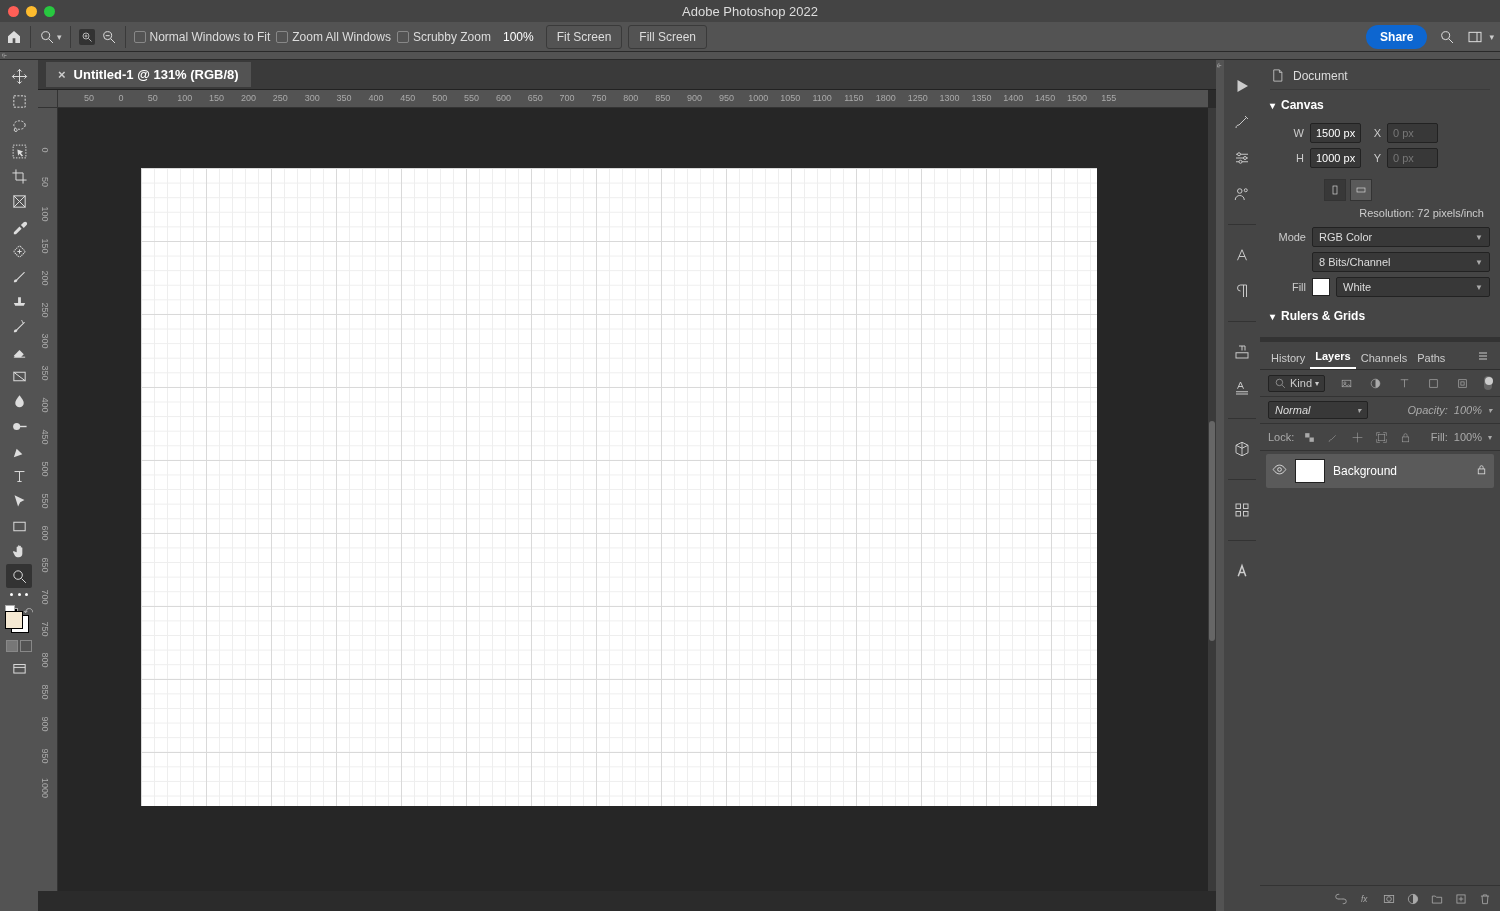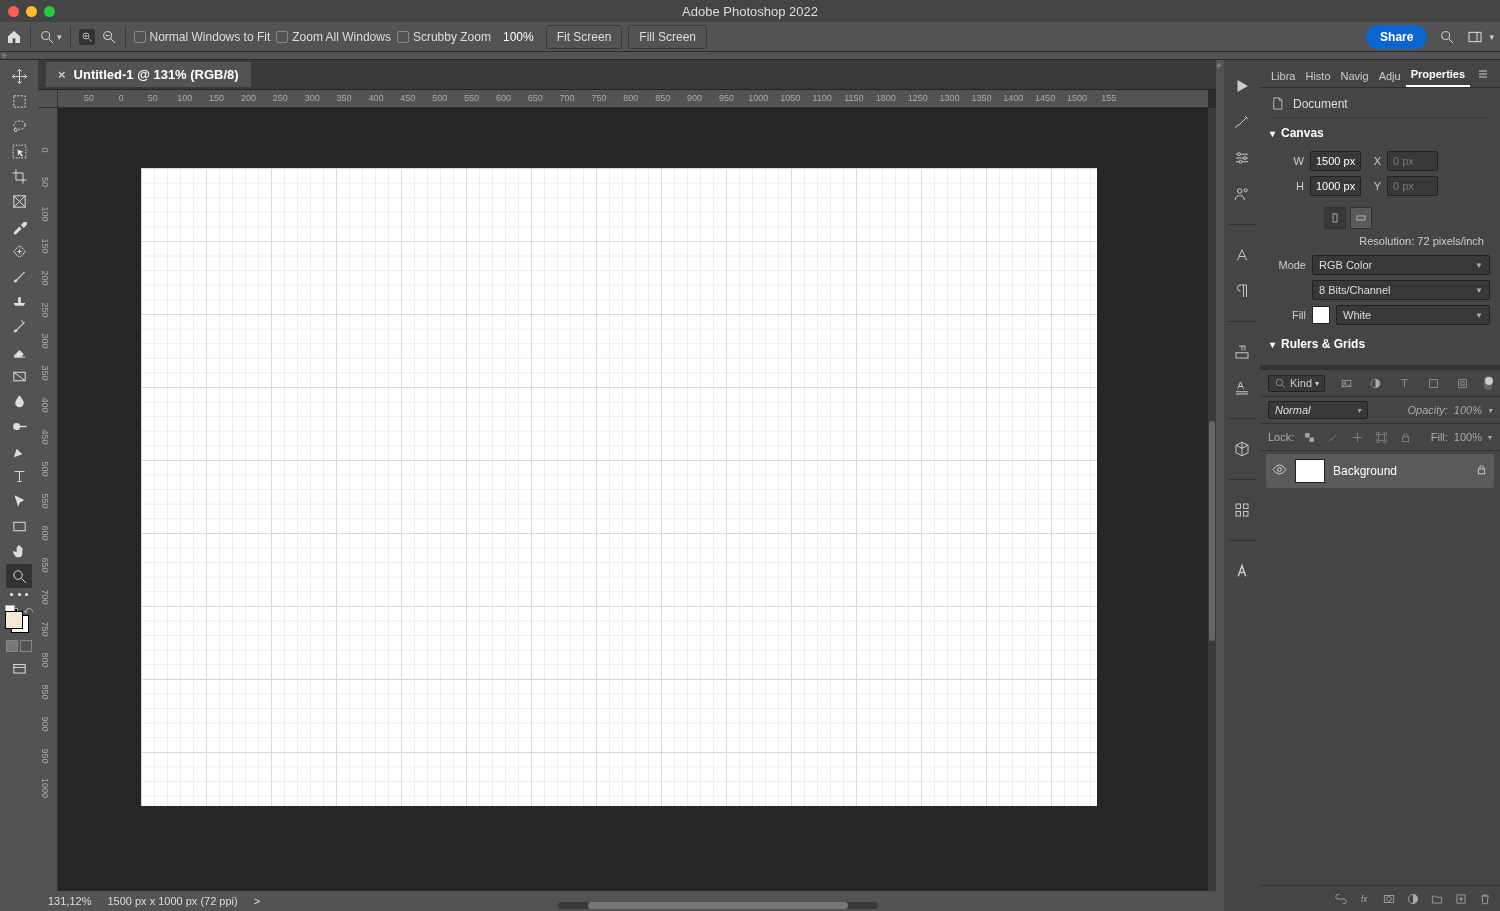--- a/index.html
+++ b/index.html
@@ -409,28 +409,20 @@
           <span class="rtv" style="top: 616.2px;">900</span>
           <span class="rtv" style="top: 648.1px;">950</span>
           <span class="rtv" style="top: 680px;">1000</span>
         </div>
       <div class="canvas-bg">
         <div class="canvas"></div>
       </div>
       <div class="scrollbar-v">
           <div class="thumb"></div>
         </div>
-      <div class="statusbar">
-        <span>131,12%</span>
-        <span>1500 px x 1000 px (72 ppi)</span>
-        <span>&gt;</span>
-        <div class="status-sb-track">
-            <div class="thumb"></div>
-          </div>
-      </div>
     </div>
   </div>
 
   <div class="collapse-r"></div>
 
   <div class="iconcol">
     <div class="colicon">
         <svg viewBox="0 0 24 24">
           <path d="M6 4l14 8-14 8z" fill="#ccc" stroke="none"></path>
         </svg>
@@ -500,32 +492,20 @@
     <div class="sep-h"></div>
     <div class="colicon">
         <svg viewBox="0 0 24 24">
           <path d="M7 19L12 5l5 14M9 14h6" stroke-width="2"></path>
         </svg>
       </div>
   </div>
 
   <div class="panelcol">
 
-    <div class="panel-tabs">
-      <div class="ptab">Libra</div>
-      <div class="ptab">Histo</div>
-      <div class="ptab">Navig</div>
-      <div class="ptab">Adju</div>
-      <div class="ptab active">Properties</div>
-      <div class="panel-menu"><svg width="14" height="12" viewBox="0 0 24 24" stroke="#ccc" stroke-width="2">
-            <line x1="4" y1="6" x2="20" y2="6"></line>
-            <line x1="4" y1="12" x2="20" y2="12"></line>
-            <line x1="4" y1="18" x2="20" y2="18"></line>
-          </svg></div>
-    </div>
     <div class="panel-body" style="border-bottom:1px solid #333;">
       <div class="doc-row">
         <svg viewBox="0 0 24 24">
             <path d="M6 3h9l4 4v14H6z M15 3v4h4"></path>
           </svg>
         <span>Document</span>
       </div>
       <div class="section-head">
           <span class="chev">▾</span>
           <span>Canvas</span>
@@ -583,20 +563,31 @@
           </div>
       </div>
       <div class="section-head" style="margin-top:12px;">
           <span class="chev">▾</span>
           <span>Rulers &amp; Grids</span>
         </div>
     </div>
 
     <div class="panel-divider"></div>
 
+    <div class="panel-tabs">
+      <div class="ptab">History</div>
+      <div class="ptab active">Layers</div>
+      <div class="ptab">Channels</div>
+      <div class="ptab">Paths</div>
+      <div class="panel-menu"><svg width="14" height="12" viewBox="0 0 24 24" stroke="#ccc" stroke-width="2">
+            <line x1="4" y1="6" x2="20" y2="6"></line>
+            <line x1="4" y1="12" x2="20" y2="12"></line>
+            <line x1="4" y1="18" x2="20" y2="18"></line>
+          </svg></div>
+    </div>
     <div class="layers-body">
       <div class="filter-row">
         <div class="kind-sel">
           <svg viewBox="0 0 24 24">
               <circle cx="10" cy="10" r="6"></circle>
               <line x1="15" y1="15" x2="20" y2="20"></line>
             </svg>
           <span>Kind</span>
             <span style="font-size:8px">▾</span>
         </div>

